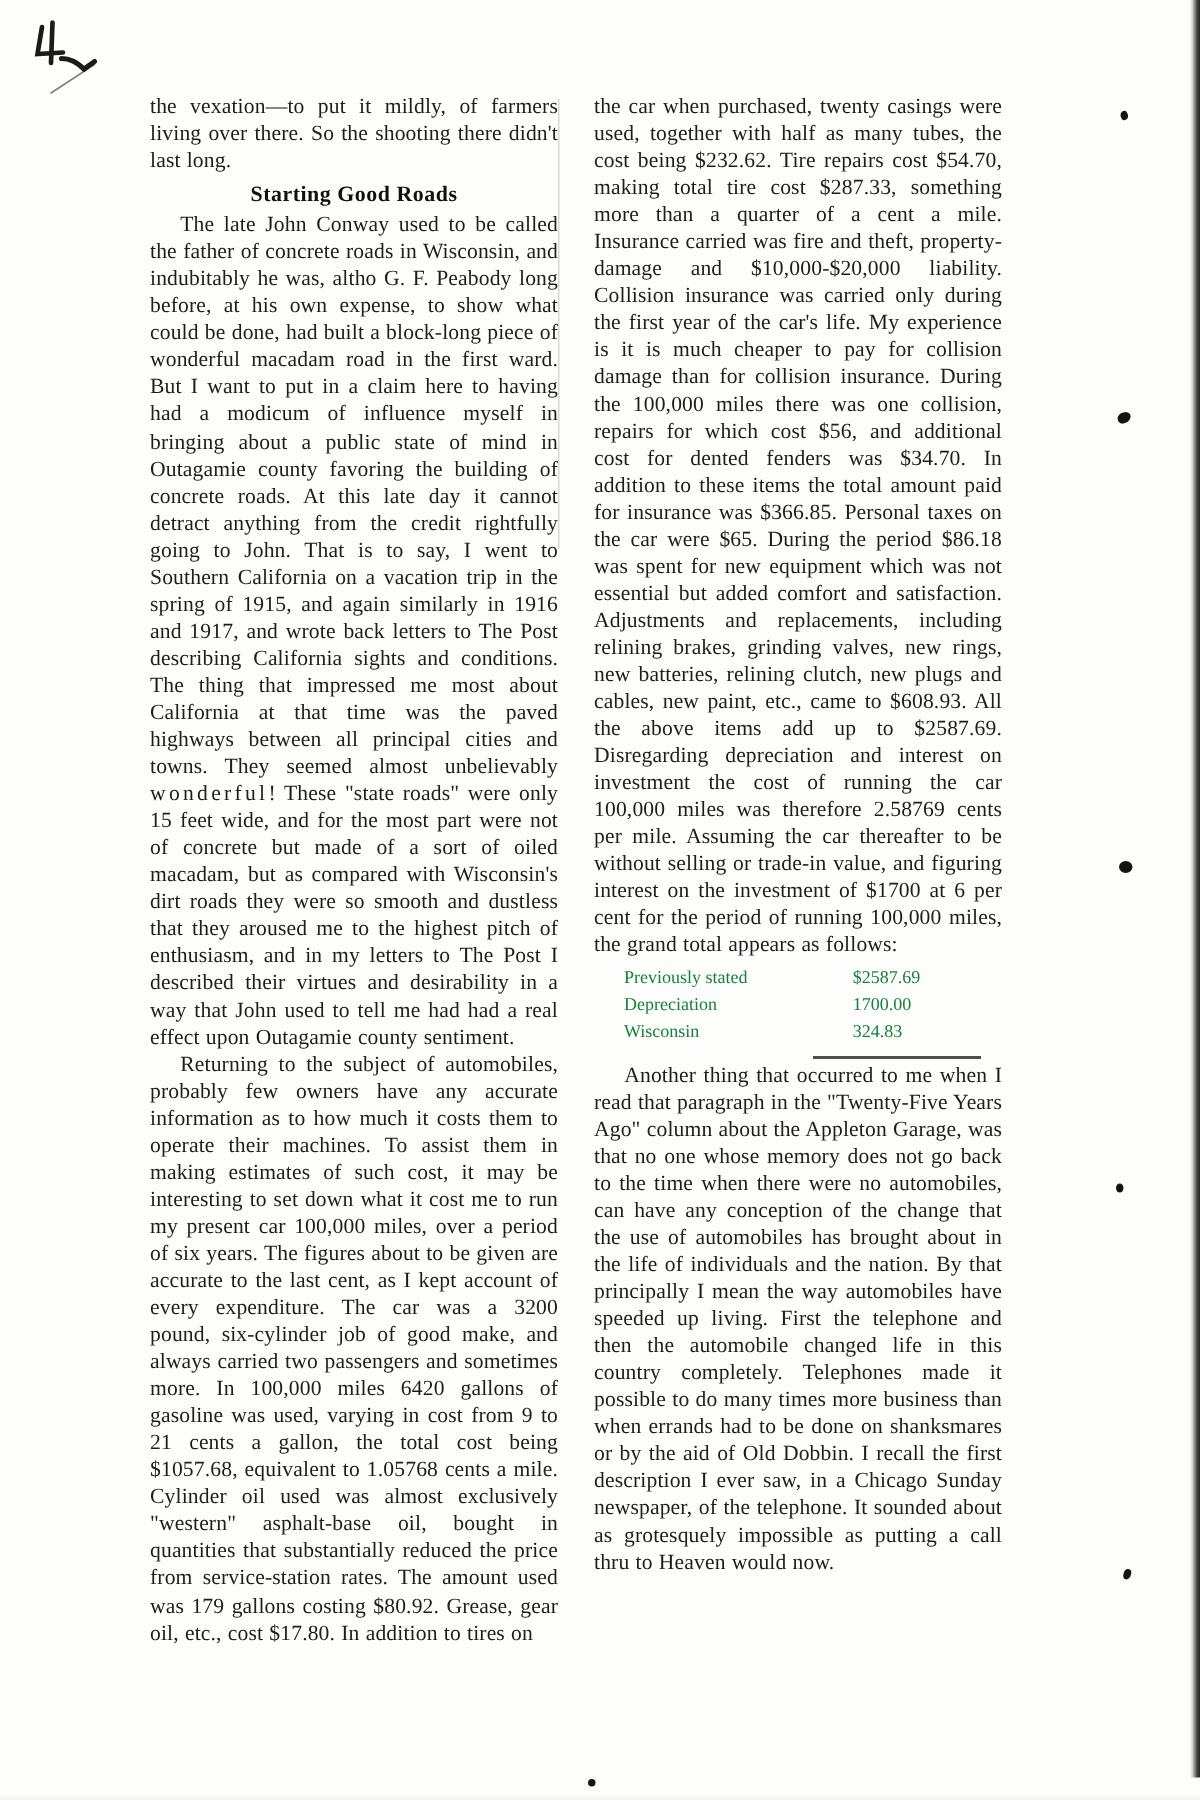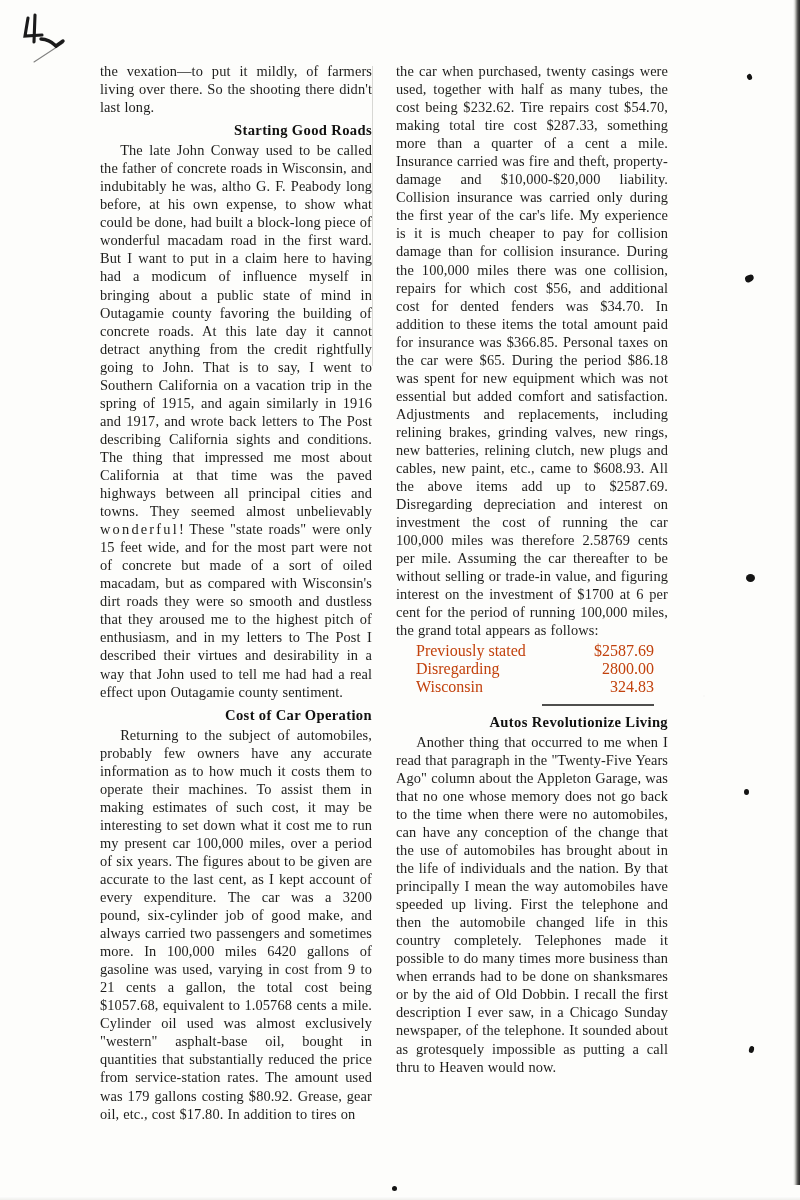--- a/index.html
+++ b/index.html
@@ -95,44 +95,44 @@
     word-spacing: .4px;
     text-indent: 1.4em;
   }
   p.para.cont { text-indent: 0; }
 
   h2.subhead {
     margin: 5px 0 1px 0;
     font-size: 14.6px;
     line-height: 19px;
     font-weight: bold;
-    text-align: right;
+    text-align: center;
     letter-spacing: .35px;
     color: #111110;
   }
 
   .spaced {
     letter-spacing: 2.2px;
   }
 
   
   .figures {
     margin: 2px 0 0 0;
     width: 100%;
     border-collapse: collapse;
-    font-size: 16px;
+    font-size: 12px;
     line-height: 18.4px;
-    color: #c2410c;
+    color: #15803d;
   }
   .figures td {
     padding: 0;
     vertical-align: baseline;
   }
   .figures td.label { padding-left: 20px; white-space: nowrap; }
-  .figures td.amount { text-align: right; padding-right: 14px; white-space: nowrap; }
+  .figures td.amount { text-align: left; padding-right: 14px; white-space: nowrap; }
   .figures tr.rule td {
     height: 11px;
   }
   .figures tr.rule td.amount {
     position: relative;
   }
   .figures tr.rule td.amount::after {
     content: "";
     position: absolute;
     right: 14px;
@@ -189,51 +189,49 @@
   <div class="columns">
 
     <div class="col left">
 
       <p class="para cont">the vexation—to put it mildly, of farmers living over there. So the shooting there didn't last long.</p>
 
       <h2 class="subhead">Starting Good Roads</h2>
 
       <p class="para"><span>The late John Conway used to be called the father of concrete roads in Wisconsin, and indubitably he was, altho G. F. Peabody long before, at his own expense, to show what could be done, had built a block-long piece of wonderful macadam road in the first ward. But I want to put in a claim here to having had a modicum of influence myself in bringing about a public state of mind in Outagamie county favoring the building of concrete roads. At this late day it cannot detract anything from the credit rightfully going to John. That is to say, I went to Southern California on a vacation trip in the spring of 1915, and again similarly in 1916 and 1917, and wrote back letters to The Post describing California sights and conditions. The thing that impressed me most about California at that time was the paved highways between all principal cities and towns. They seemed almost unbelievably </span><span class="spaced">wonderful</span><span>! These "state roads" were only 15 feet wide, and for the most part were not of concrete but made of a sort of oiled macadam, but as compared with Wisconsin's dirt roads they were so smooth and dustless that they aroused me to the highest pitch of enthusiasm, and in my letters to The Post I described their virtues and desirability in a way that John used to tell me had had a real effect upon Outagamie county sentiment.</span></p>
 
-      <h2 class="subhead">Cost of Car Operation</h2>
 
       <p class="para">Returning to the subject of automobiles, probably few owners have any accurate information as to how much it costs them to operate their machines. To assist them in making estimates of such cost, it may be interesting to set down what it cost me to run my present car 100,000 miles, over a period of six years. The figures about to be given are accurate to the last cent, as I kept account of every expenditure. The car was a 3200 pound, six-cylinder job of good make, and always carried two passengers and sometimes more. In 100,000 miles 6420 gallons of gasoline was used, varying in cost from 9 to 21 cents a gallon, the total cost being $1057.68, equivalent to 1.05768 cents a mile. Cylinder oil used was almost exclusively "western" asphalt-base oil, bought in quantities that substantially reduced the price from service-station rates. The amount used was 179 gallons costing $80.92. Grease, gear oil, etc., cost $17.80. In addition to tires on</p>
     </div>
 
     <div class="col right">
 
       <p class="para cont">the car when purchased, twenty casings were used, together with half as many tubes, the cost being $232.62. Tire repairs cost $54.70, making total tire cost $287.33, something more than a quarter of a cent a mile. Insurance carried was fire and theft, property-damage and $10,000-$20,000 liability. Collision insurance was carried only during the first year of the car's life. My experience is it is much cheaper to pay for collision damage than for collision insurance. During the 100,000 miles there was one collision, repairs for which cost $56, and additional cost for dented fenders was $34.70. In addition to these items the total amount paid for insurance was $366.85. Personal taxes on the car were $65. During the period $86.18 was spent for new equipment which was not essential but added comfort and satisfaction. Adjustments and replacements, including relining brakes, grinding valves, new rings, new batteries, relining clutch, new plugs and cables, new paint, etc., came to $608.93. All the above items add up to $2587.69. Disregarding depreciation and interest on investment the cost of running the car 100,000 miles was therefore 2.58769 cents per mile. Assuming the car thereafter to be without selling or trade-in value, and figuring interest on the investment of $1700 at 6 per cent for the period of running 100,000 miles, the grand total appears as follows:</p>
 
       <table class="figures">
         <tbody>
           <tr>
             <td class="label">Previously stated</td>
             <td class="amount">$2587.69</td>
           </tr>
           <tr>
-            <td class="label">Disregarding</td>
-            <td class="amount">2800.00</td>
+            <td class="label">Depreciation</td>
+            <td class="amount">1700.00</td>
           </tr>
           <tr>
             <td class="label">Wisconsin</td>
             <td class="amount">324.83</td>
           </tr>
           <tr class="rule">
             <td class="label"></td>
             <td class="amount"></td>
           </tr>
         </tbody>
       </table>
 
 
-      <h2 class="subhead">Autos Revolutionize Living</h2>
 
       <p class="para">Another thing that occurred to me when I read that paragraph in the "Twenty-Five Years Ago" column about the Appleton Garage, was that no one whose memory does not go back to the time when there were no automobiles, can have any conception of the change that the use of automobiles has brought about in the life of individuals and the nation. By that principally I mean the way automobiles have speeded up living. First the telephone and then the automobile changed life in this country completely. Telephones made it possible to do many times more business than when errands had to be done on shanksmares or by the aid of Old Dobbin. I recall the first description I ever saw, in a Chicago Sunday newspaper, of the telephone. It sounded about as grotesquely impossible as putting a call thru to Heaven would now.</p>
     </div>
   </div>
 
   <div class="grain"></div>
 </div>
 
 </body></html>

